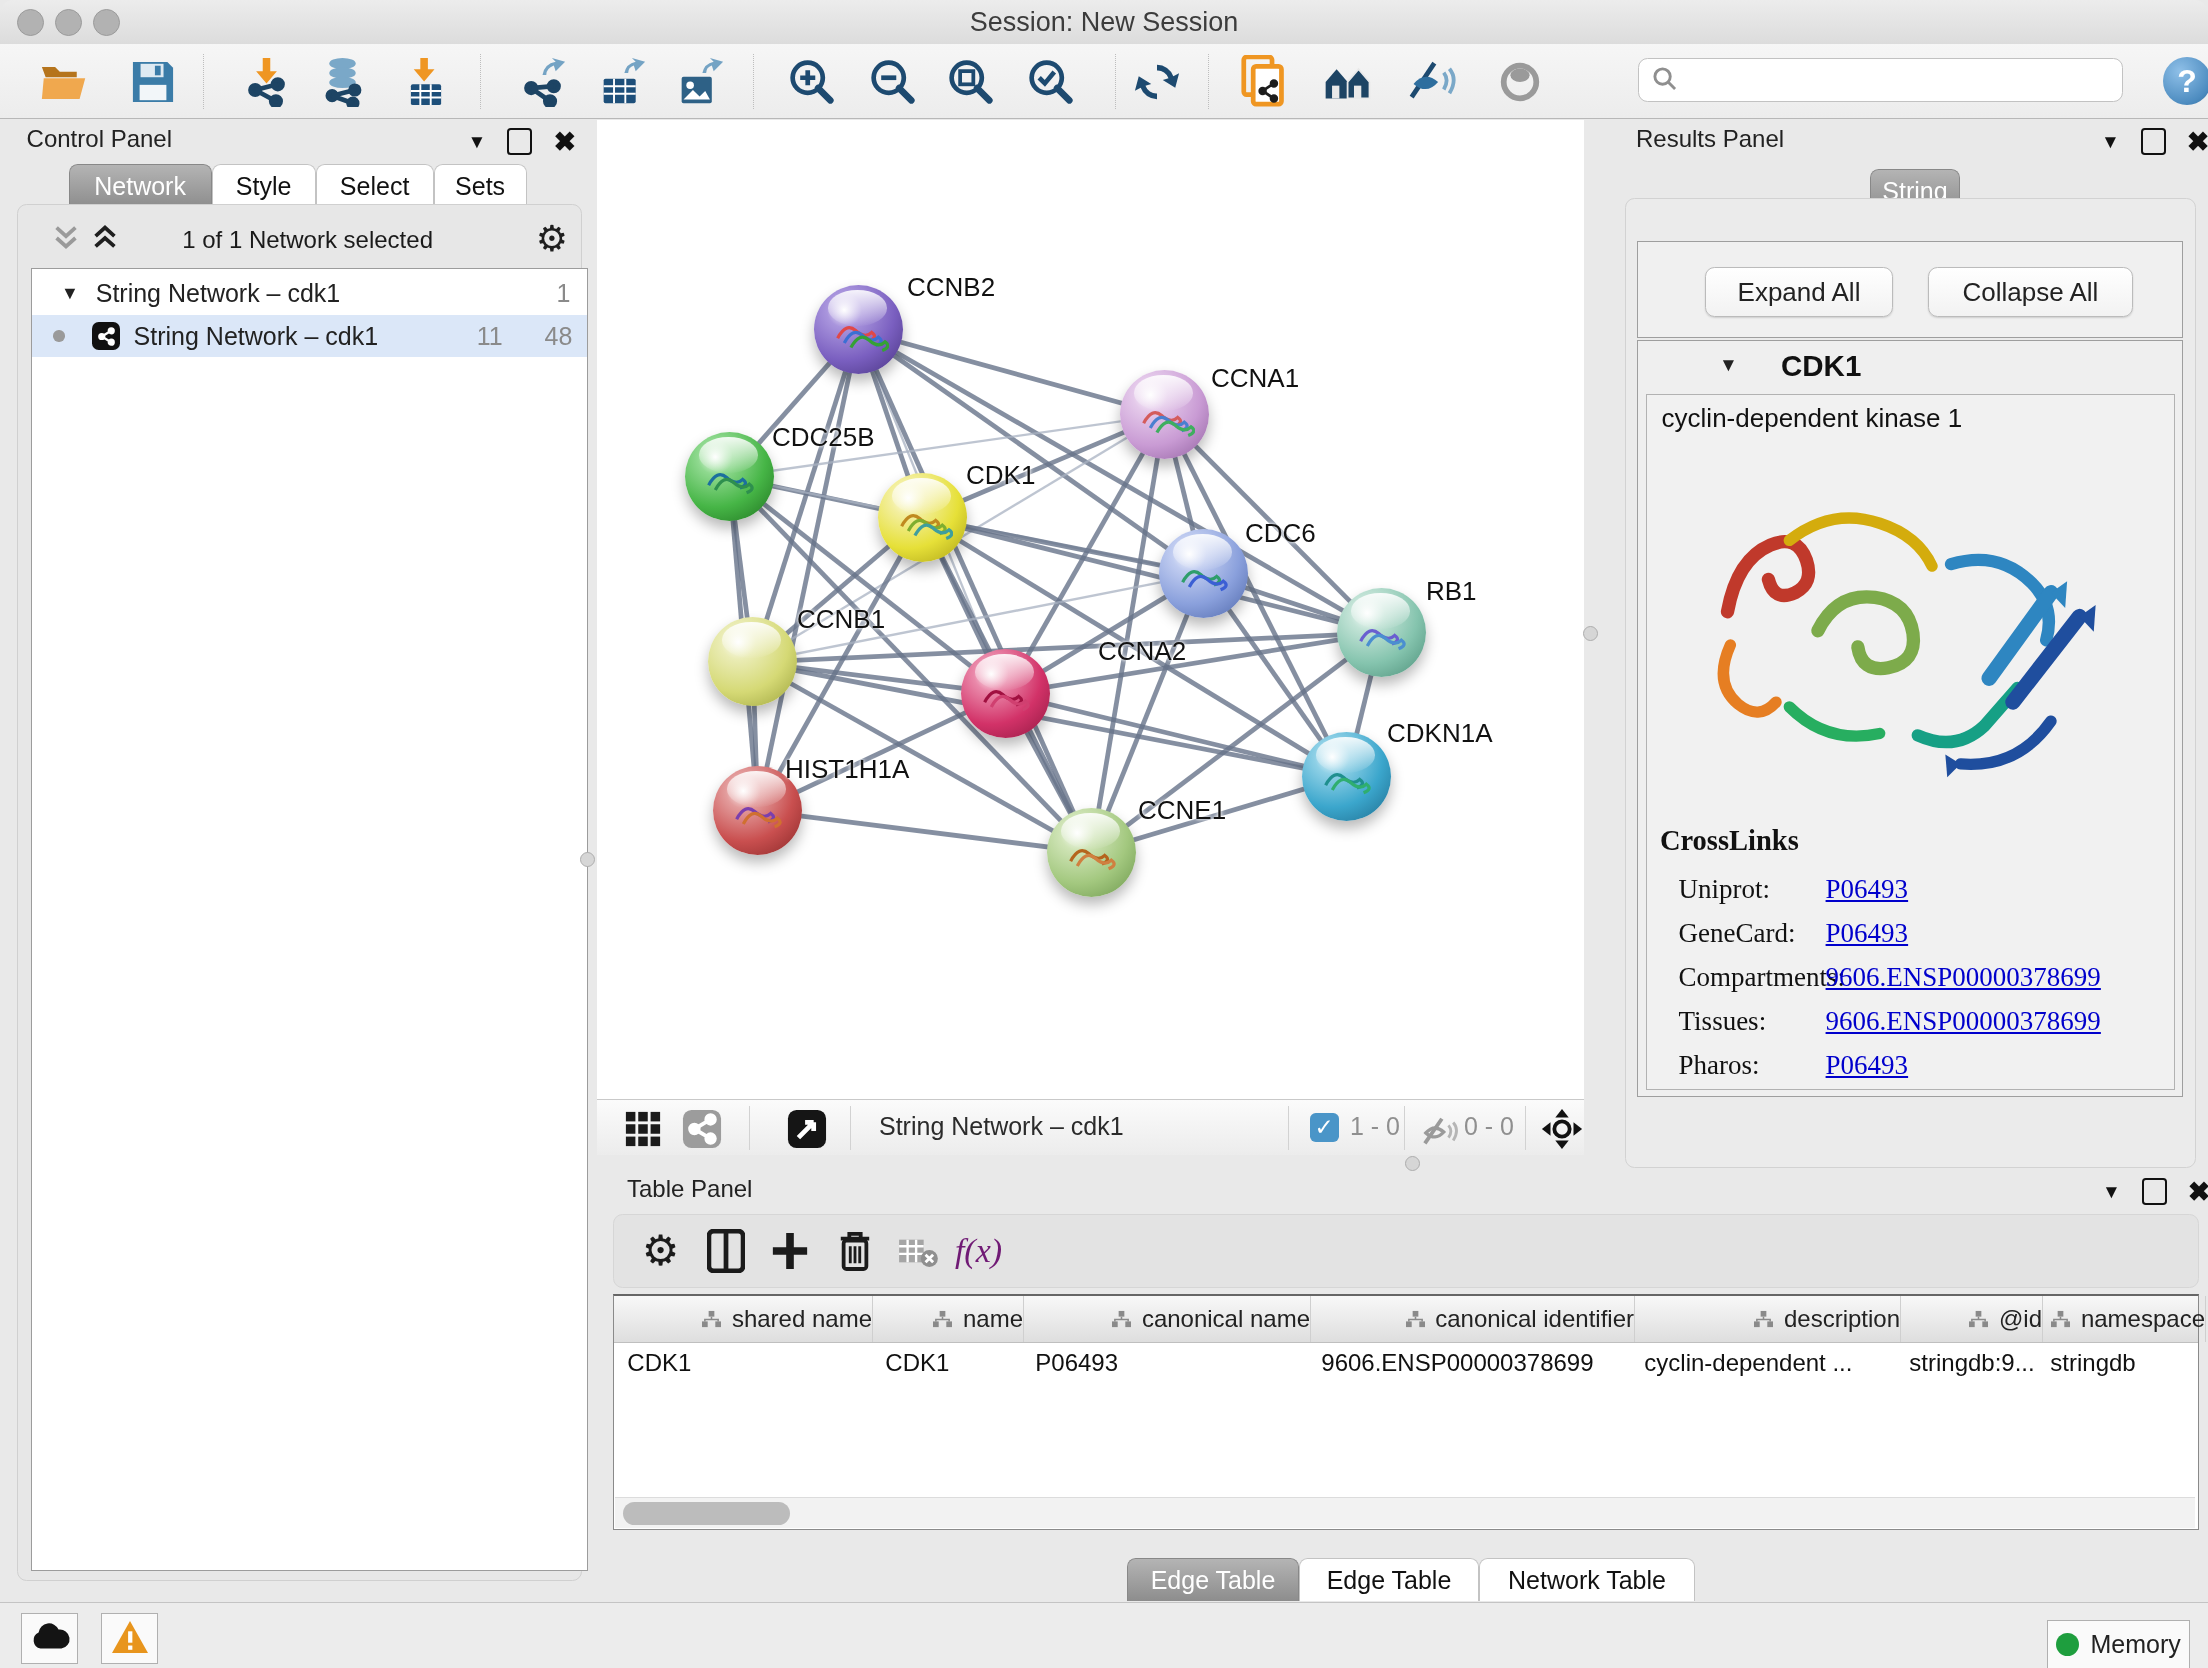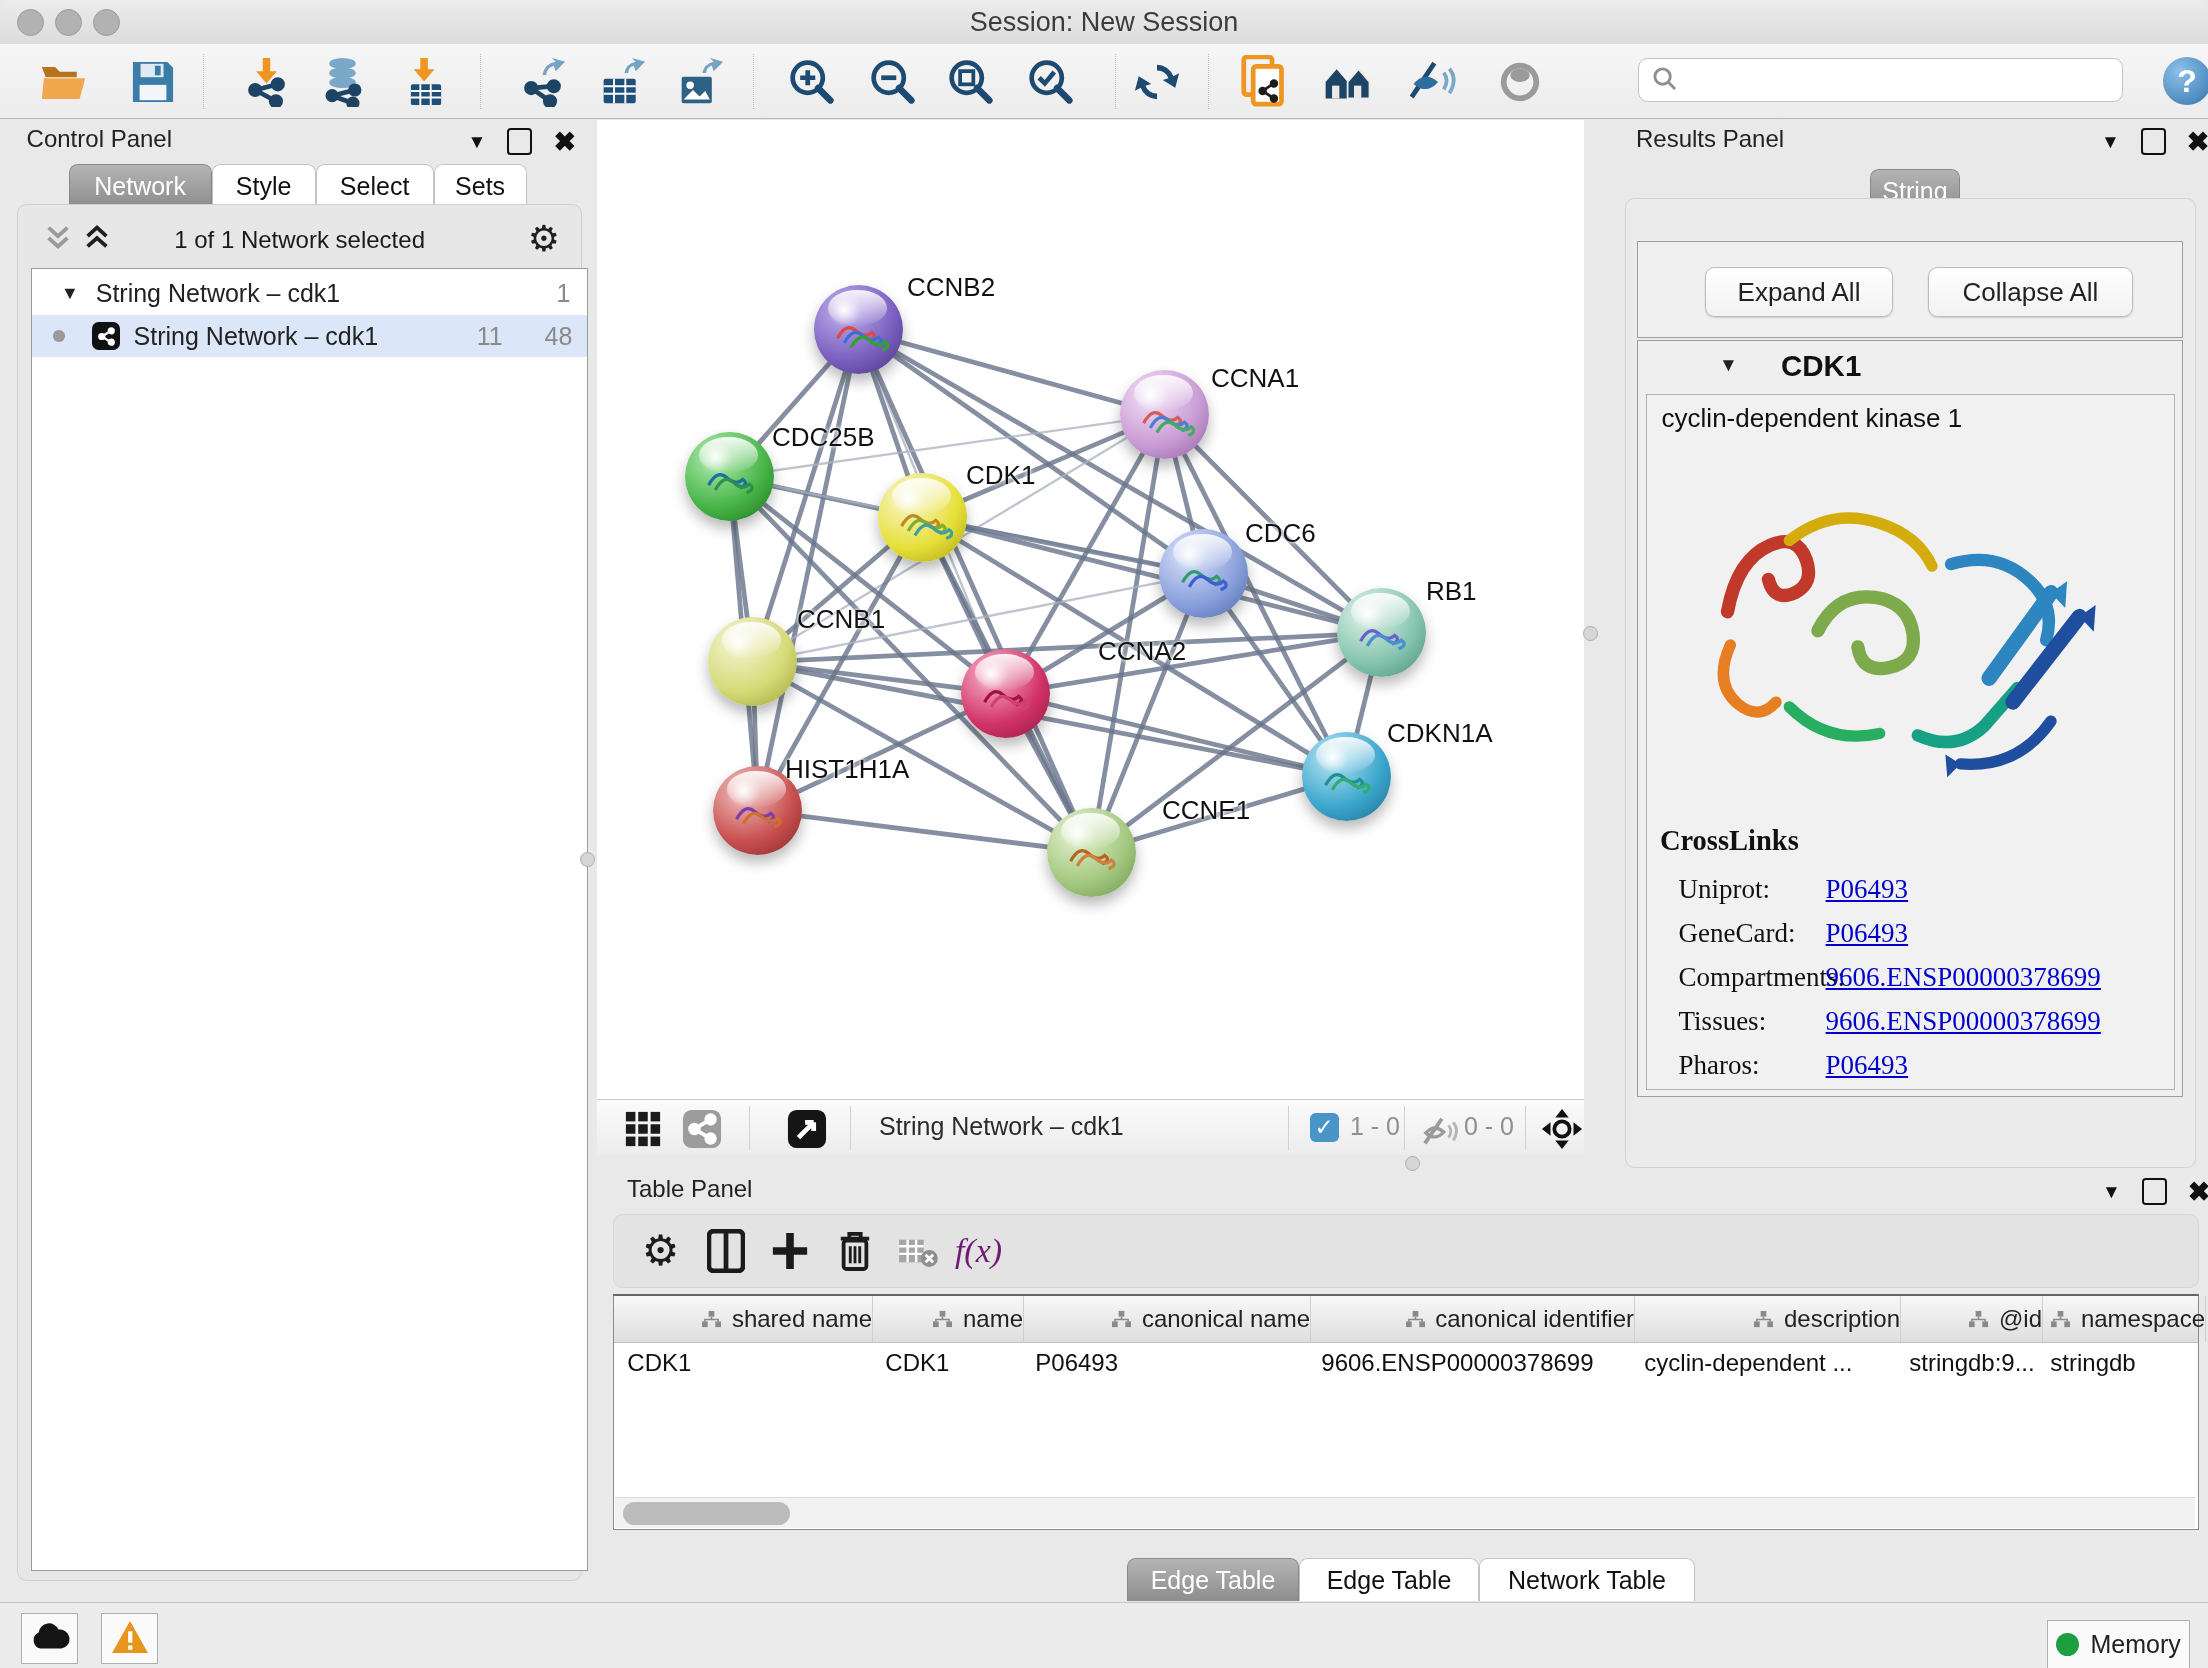--- a/index.html
+++ b/index.html
@@ -39,21 +39,21 @@
   .ph-x{font-size:27px;font-weight:bold;color:#111;}
 
   .tab{display:inline-block;text-align:center;font-size:25px;line-height:42px;height:42px;
     background:#fff;border:1px solid #c3c3c3;border-bottom:none;border-radius:8.6px 8.6px 0 0;color:#111;}
   .tab.sel{background:linear-gradient(#b4b4b4,#8d8d8d);color:#fff;border-color:#888;}
 
   
   #control-panel{left:7.6px;top:120px;width:582px;height:1472px;}
   #cp-box{position:absolute;left:9.5px;top:84px;width:563px;height:1375px;
     background:#e7e7e7;border:1px solid #d0d0d0;border-radius:9.5px;}
-  #cp-selrow{position:absolute;left:0;top:13.3px;width:100%;height:44px;}
+  #cp-selrow{position:absolute;left:8px;top:13.3px;width:100%;height:44px;}
   #cp-status{position:absolute;left:0;top:7.6px;width:100%;text-align:center;font-size:24px;color:#1a1a1a;}
   #cp-gear{position:absolute;right:21px;top:0px;font-size:36px;color:#1f1f1f;}
   #cp-list{position:absolute;left:13.3px;top:63px;width:555px;height:1301px;background:#fff;
     border:1px solid #9c9c9c;}
   .tree-row{position:absolute;left:0;width:100%;height:42px;display:flex;align-items:center;font-size:25px;}
   .tree-count{color:#8a8a8a;}
   #string-app-icon{width:28.5px;height:28.5px;border-radius:6.7px;background:#111;display:inline-flex;
     align-items:center;justify-content:center;margin-right:13.3px;}
 
   
@@ -464,21 +464,21 @@
         <path d="M10 36 q9 -17 19 -8 t17 2 q7 5 -3 9" stroke="#7a3fae" stroke-width="3.4" fill="none"></path>
         <path d="M17 41 q9 -17 19 -8 t17 2 q7 5 -3 9" stroke="#d07030" stroke-width="3.4" fill="none"></path>
       </svg>
       <span class="gloss"></span>
     </div><div class="nodelabel" style="left: 188px; top: 634px;">HIST1H1A</div><div class="node" style="left: 450px; top: 688px; background: radial-gradient(circle at 34% 28%, rgb(255, 255, 255) 0%, rgb(207, 228, 182) 20%, rgb(163, 200, 127) 58%, rgb(107, 150, 75) 100%);">
       <svg width="61" height="55" style="position: absolute; left: 14.3px; top: 19px;" viewBox="0 0 64 58">
         <path d="M10 36 q9 -17 19 -8 t17 2 q7 5 -3 9" stroke="#b5651d" stroke-width="3.4" fill="none"></path>
         <path d="M17 41 q9 -17 19 -8 t17 2 q7 5 -3 9" stroke="#d08040" stroke-width="3.4" fill="none"></path>
       </svg>
       <span class="gloss"></span>
-    </div><div class="nodelabel" style="left: 541px; top: 675px; margin-left: 24px;">CCNE1</div></div>
+    </div><div class="nodelabel" style="left: 541px; top: 675px;">CCNE1</div></div>
 
 <div id="net-toolbar" class="abs">
   <span class="tbi" style="left:19px;top:4.8px">
     <svg width="38" height="38" viewBox="0 0 40 40">
         <g fill="#1b1b1b">
           <rect x="2" y="2" width="10" height="10"></rect>
           <rect x="15" y="2" width="10" height="10"></rect>
           <rect x="28" y="2" width="10" height="10"></rect>
           <rect x="2" y="15" width="10" height="10"></rect>
           <rect x="15" y="15" width="10" height="10"></rect>

